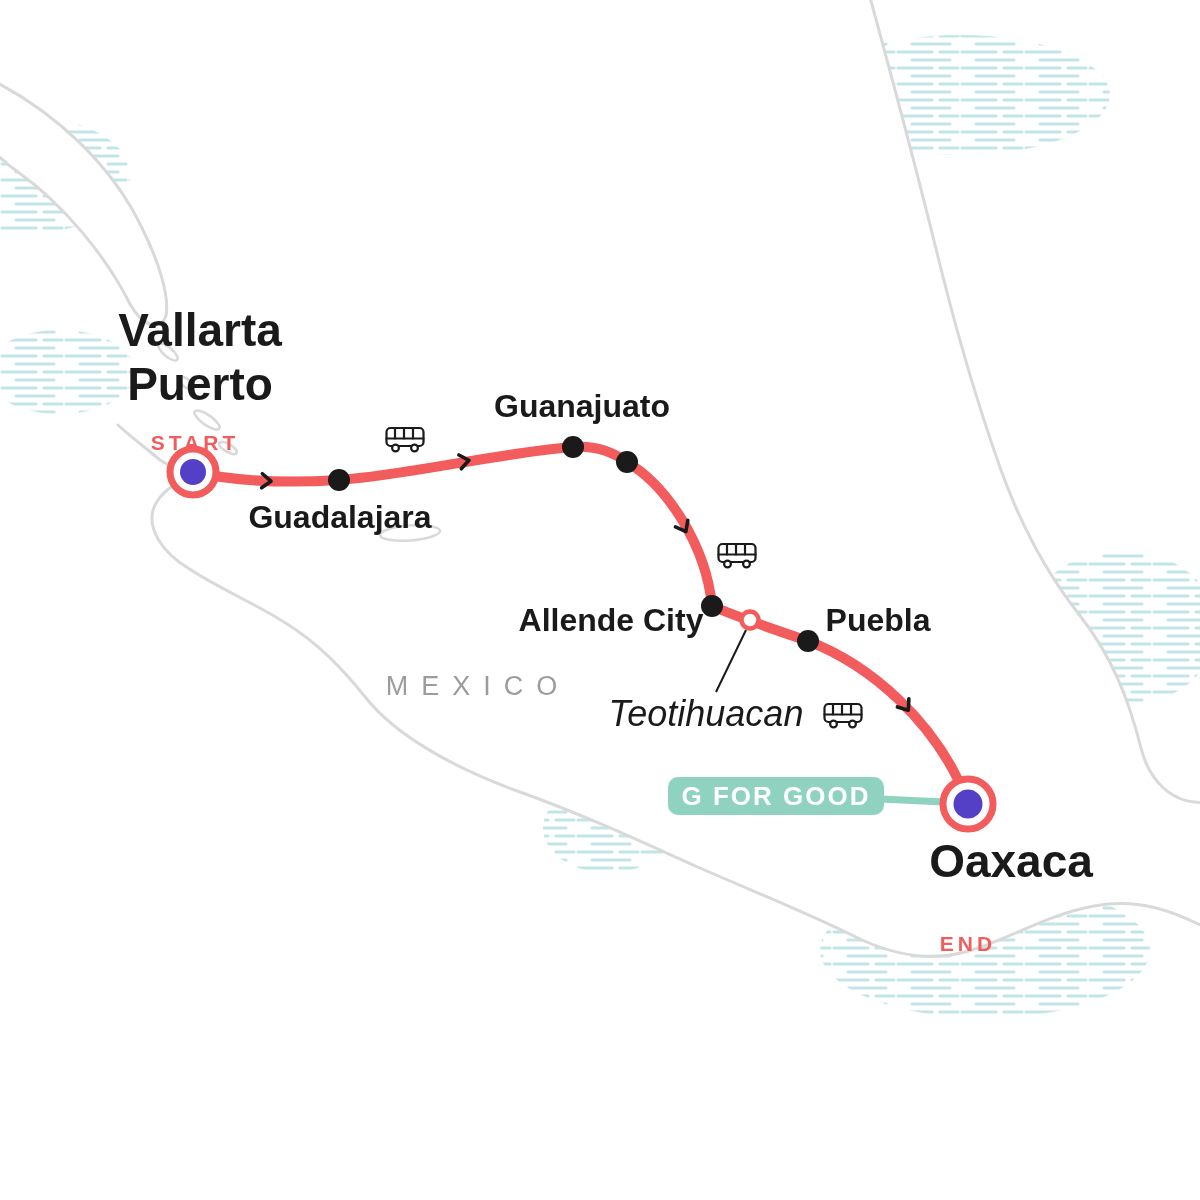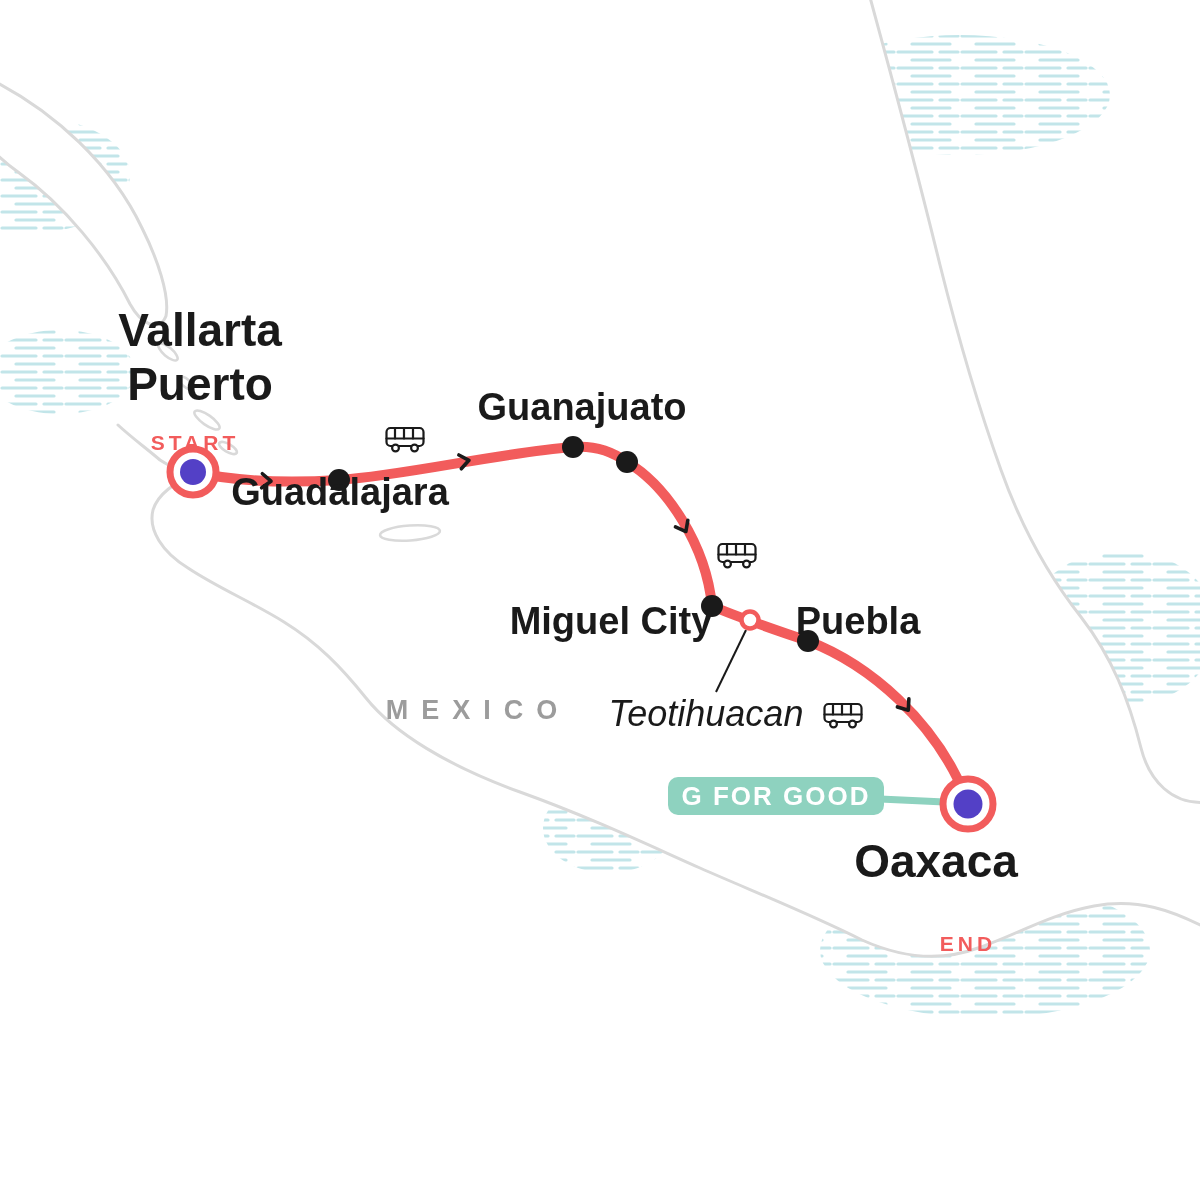--- a/index.html
+++ b/index.html
@@ -33,23 +33,23 @@
   .label {
     position: absolute;
     transform: translate(-50%, -50%);
     font-weight: 700;
     color: var(--c-text, #1a1a1a);
     text-align: center;
     white-space: nowrap;
     line-height: 1.18;
   }
   .label--big { font-size: 46px; }
-  .label--stop { font-size: 38px; }
+  .label--stop { font-size: 32px; }
   .label--tag { font-size: 21px; letter-spacing: 4px; color: var(--c-route, #f25c5c); }
-  .label--country { font-size: 27px; font-weight: 700; letter-spacing: 13px; color: var(--c-country, #9c9c9c); margin-top: 24px; }
+  .label--country { font-size: 27px; font-weight: 400; letter-spacing: 13px; color: var(--c-country, #9c9c9c); }
   .label--excursion { font-size: 36px; font-weight: 400; font-style: italic; }
   .badge {
     position: absolute;
     left: 668px; top: 777px;
     width: 216px; height: 38px;
     background: var(--c-badge, #8ed2bf);
     border-radius: 10px;
     display: flex; align-items: center; justify-content: center;
     color: var(--c-badge_text, #ffffff);
     font-weight: 700; font-size: 26px; letter-spacing: 2px;
@@ -198,24 +198,24 @@
   <div class="badge">
     <span>G FOR GOOD</span>
   </div>
 
   <div class="label label--big" style="left:200px; top:357px;">
     <div>Vallarta</div>
     <div>Puerto</div>
   </div>
   <div class="label label--tag" style="left:195px; top:427px;margin-top:16px;">START</div>
 
-  <div class="label label--stop" style="left:340px; top:492px;">Guadalajara</div>
+  <div class="label label--stop" style="left:340px; top:518px;">Guadalajara</div>
   <div class="label label--stop" style="left:582px; top:407px;">Guanajuato</div>
-  <div class="label label--stop" style="left:611px; top:621px;">Miguel City</div>
-  <div class="label label--stop" style="left:858px; top:621px;text-align:right;">Puebla</div>
+  <div class="label label--stop" style="left:611px; top:621px;">Allende City</div>
+  <div class="label label--stop" style="left:878px; top:621px;text-align:right;">Puebla</div>
   <div class="label label--excursion" style="left:706px; top:714px;">Teotihuacan</div>
 
-  <div class="label label--big" style="left:936px; top:861px;text-align:right;">Oaxaca</div>
+  <div class="label label--big" style="left:1011px; top:861px;text-align:right;">Oaxaca</div>
   <div class="label label--tag" style="left:968px; top:944px;">END</div>
 
   <div class="label label--country" style="left:478px; top:687px;">MEXICO</div>
 
 </div>
 
 </body></html>

